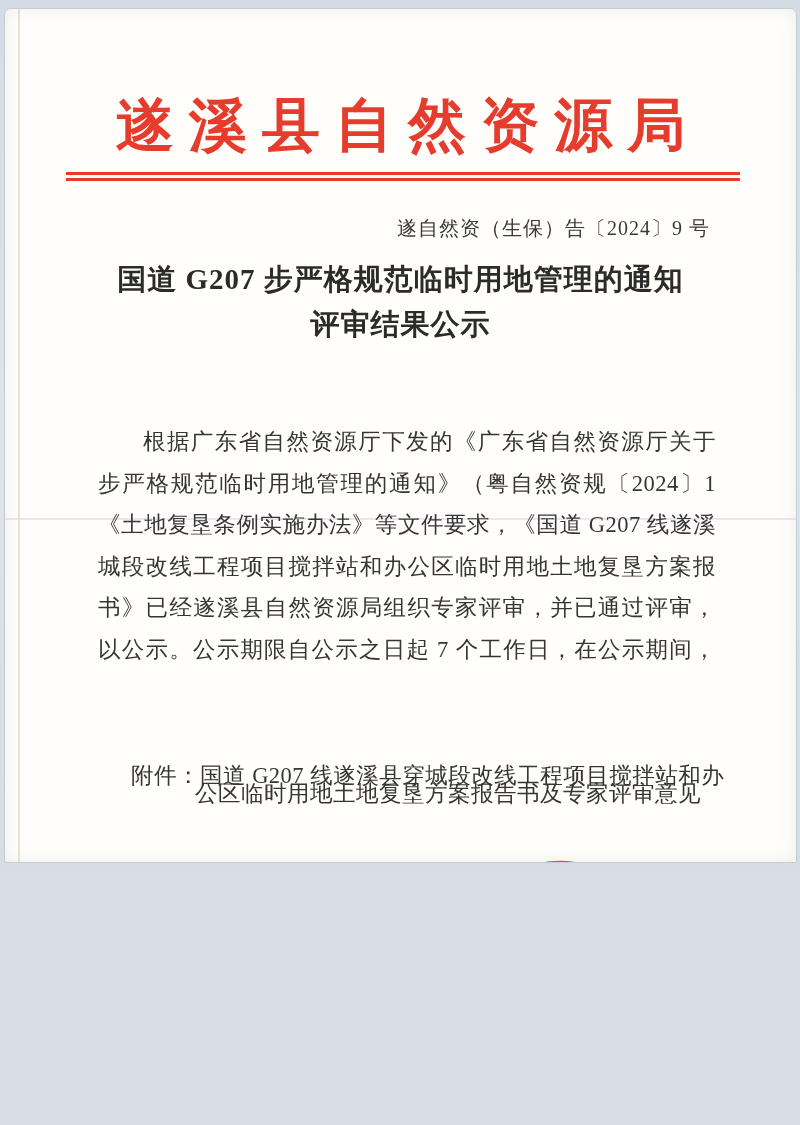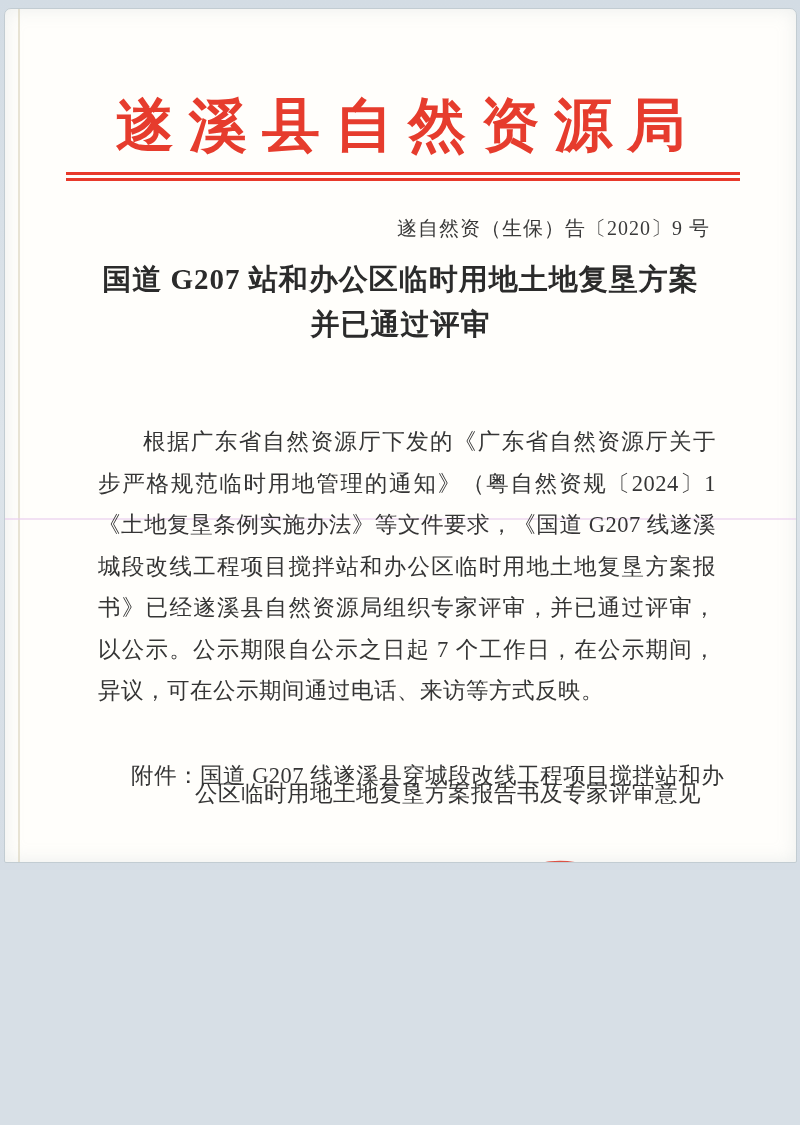--- a/index.html
+++ b/index.html
@@ -114,35 +114,34 @@
   <div class="paper">
 
     <div class="scan-vline"></div>
     <div class="fold-line-mid"></div>
     <div class="fold-line-bottom"></div>
 
     <div class="agency-header">遂溪县自然资源局</div>
 
     <div class="red-rule rule-top"></div>
 
-    <div class="doc-number">遂自然资（生保）告〔2020〕9 号</div>
+    <div class="doc-number">遂自然资（生保）告〔2024〕9 号</div>
 
     <div class="doc-title">
-      <div>国道 G207 站和办公区临时用地土地复垦方案</div>
-      <div>并已通过评审</div>
+      <div>国道 G207 步严格规范临时用地管理的通知</div>
+      <div>评审结果公示</div>
     </div>
 
     <div class="body-block">
       <div class="bline jline indent2">根据广东省自然资源厅下发的《广东省自然资源厅关于进一</div>
       <div class="bline jline">步严格规范临时用地管理的通知》（粤自然资规〔2024〕1 号）、</div>
       <div class="bline jline">《土地复垦条例实施办法》等文件要求，《国道 G207 线遂溪县穿</div>
       <div class="bline jline">城段改线工程项目搅拌站和办公区临时用地土地复垦方案报告</div>
       <div class="bline jline">书》已经遂溪县自然资源局组织专家评审，并已通过评审，现予</div>
       <div class="bline jline">以公示。公示期限自公示之日起 7 个工作日，在公示期间，如有</div>
-      <div class="bline">异议，可在公示期间通过电话、来访等方式反映。</div>
     </div>
 
     <div class="attachment-block">
       <div class="att-line1">附件：国道 G207 线遂溪县穿城段改线工程项目搅拌站和办</div>
       <div class="att-line2">公区临时用地土地复垦方案报告书及专家评审意见</div>
     </div>
 
     <div class="signature">遂溪县自然资源局</div>
 
 

